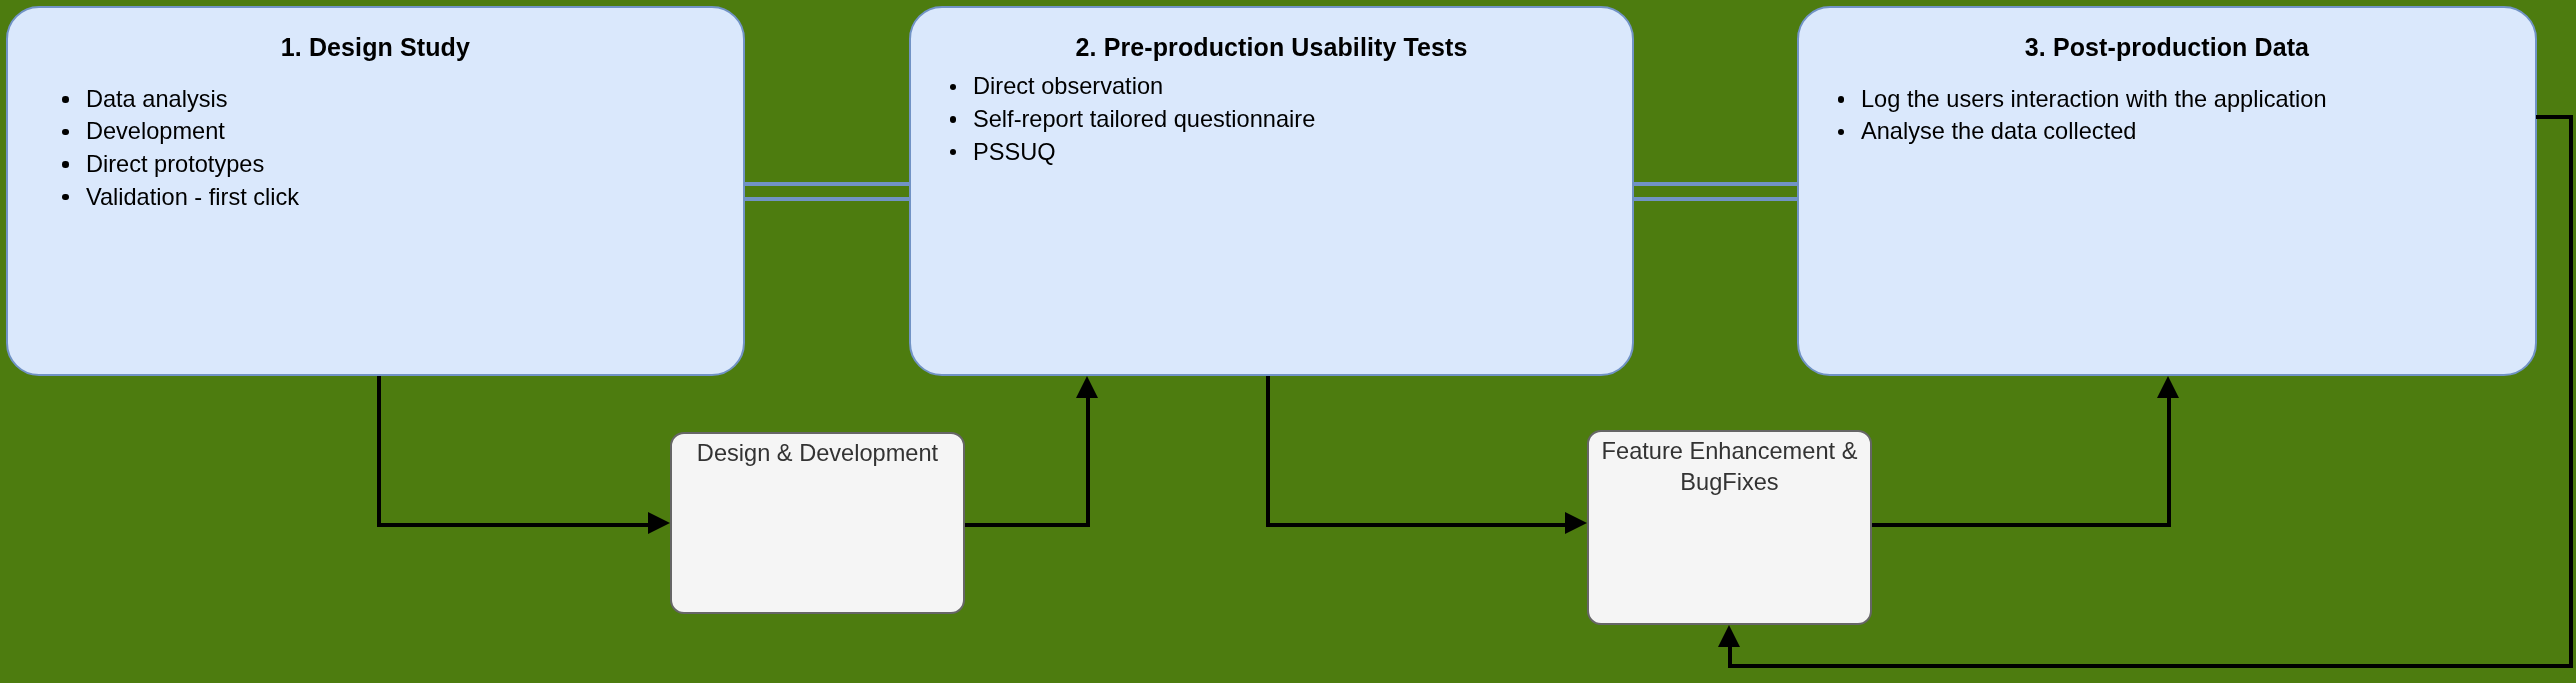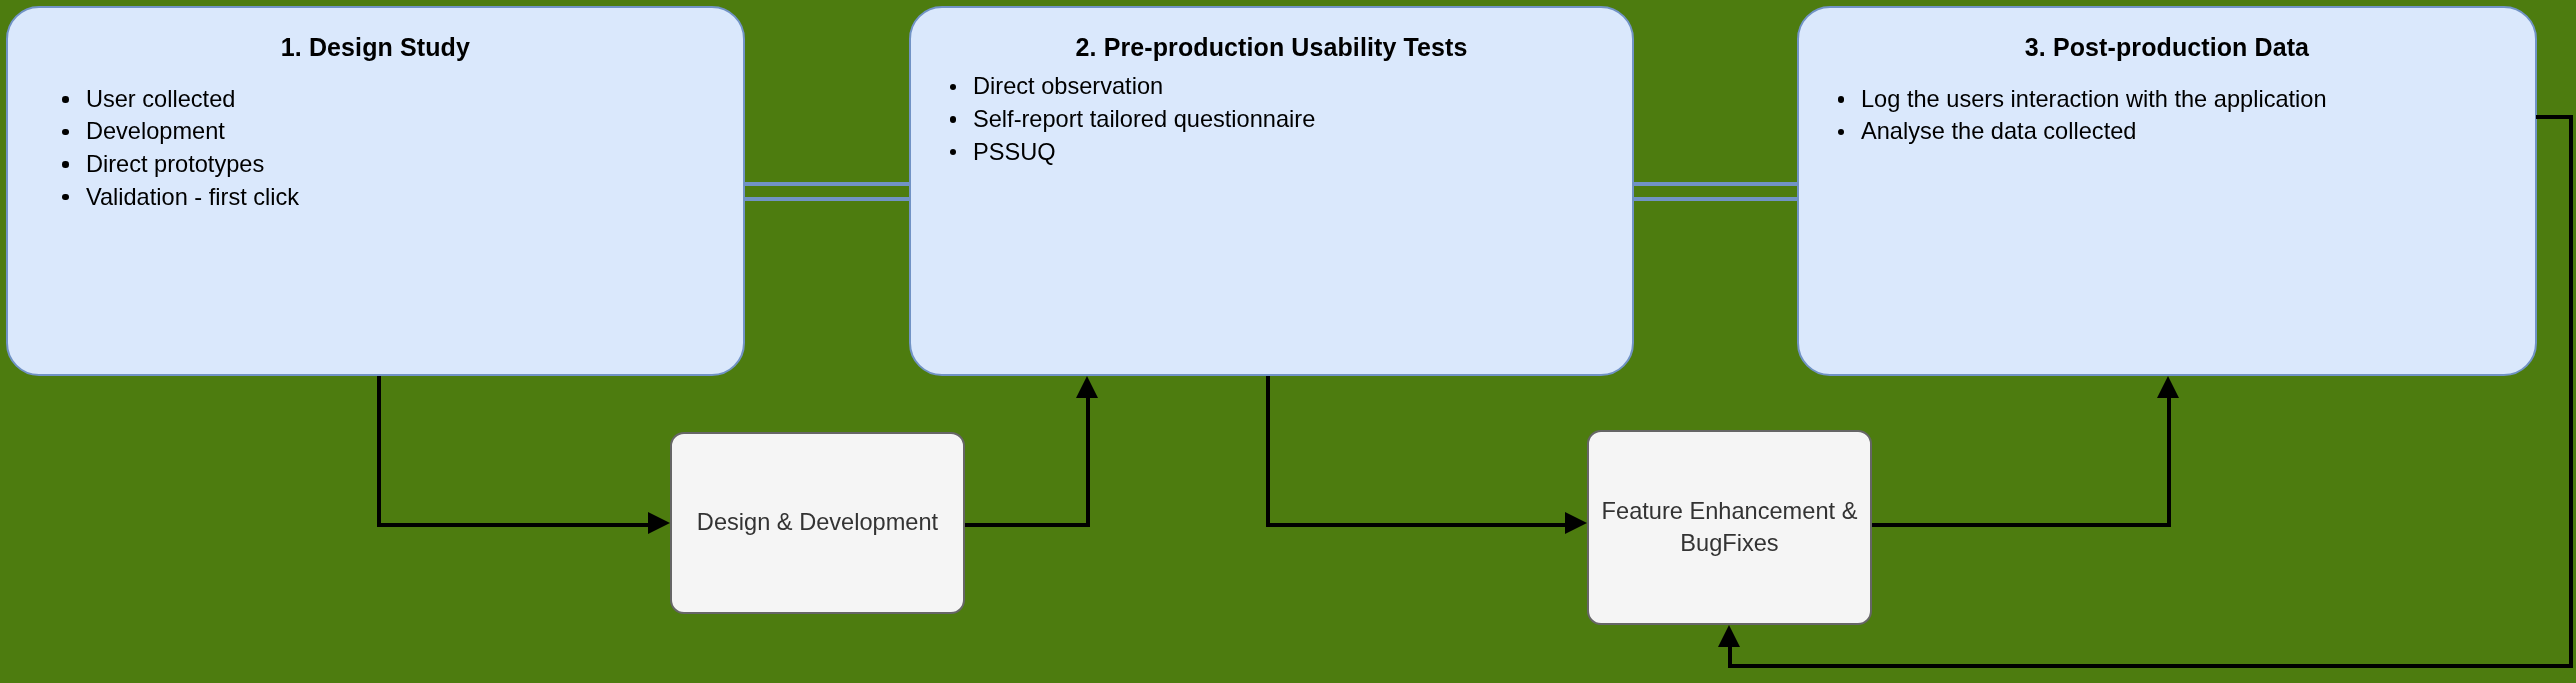--- a/index.html
+++ b/index.html
@@ -61,21 +61,21 @@
   }
 
   
   .proc-box {
     position: absolute;
     box-sizing: border-box;
     background: #f5f5f5;
     border: 2.4px solid #666666;
     border-radius: 14px;
     display: flex;
-    align-items: center;
+    align-items: flex-start;
     justify-content: center;
     text-align: center;
     font-size: 23.6px;
     line-height: 1.32;
     color: #333333;
     padding: 3.5px 5.9px;
   }
 
   
   .seg {
@@ -108,21 +108,21 @@
   }
 </style>
 </head>
 <body>
 
 <div id="canvas">
 
   <div class="phase-box" style="left:5.9px; top:5.9px; width:739px; height:370px;">
     <div class="phase-title">1. Design Study</div>
     <ul class="phase-list">
-      <li>User collected</li>
+      <li>Data analysis</li>
       <li>Development</li>
       <li>Direct prototypes</li>
       <li>Validation - first click</li>
     </ul>
   </div>
 
   <div class="phase-box" style="left:909px; top:5.9px; width:725px; height:370px;">
     <div class="phase-title">2. Pre-production Usability Tests</div>
     <ul class="phase-list" style="padding-left:35px;margin-top:10px;">
       <li>Direct observation</li>

